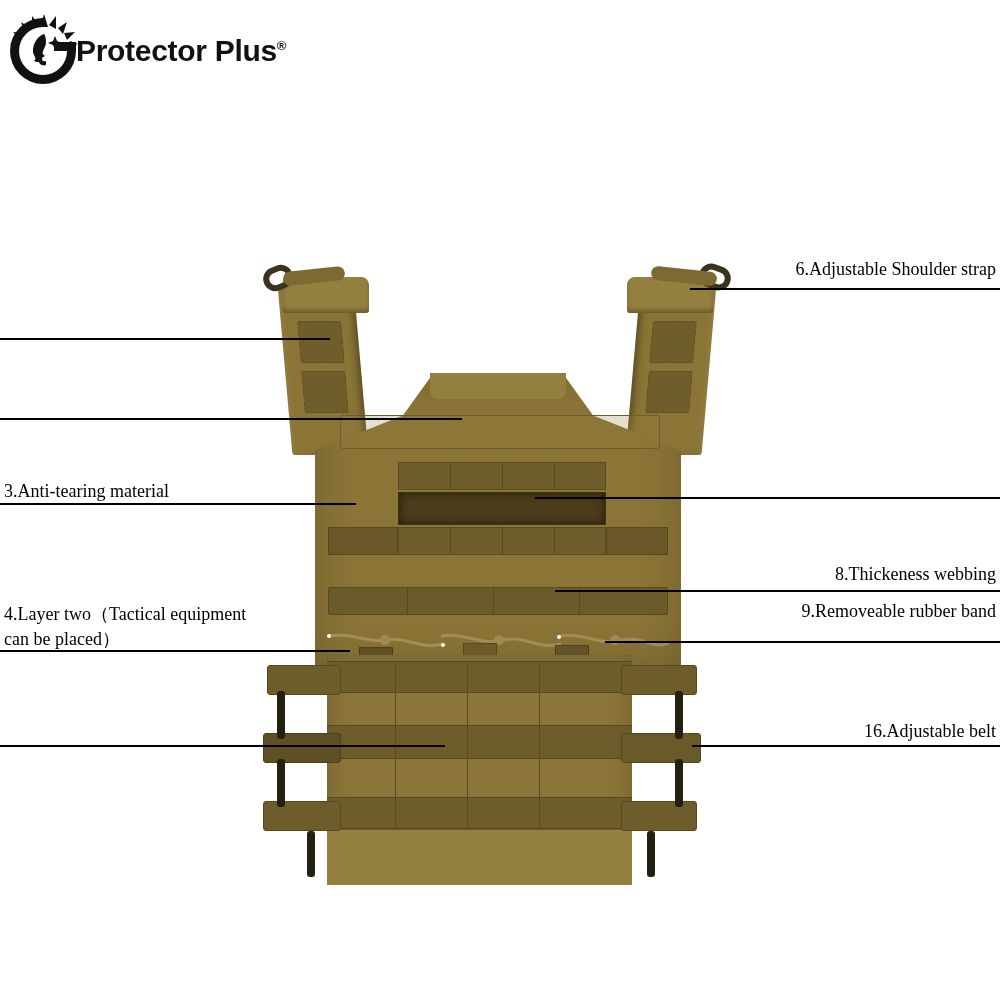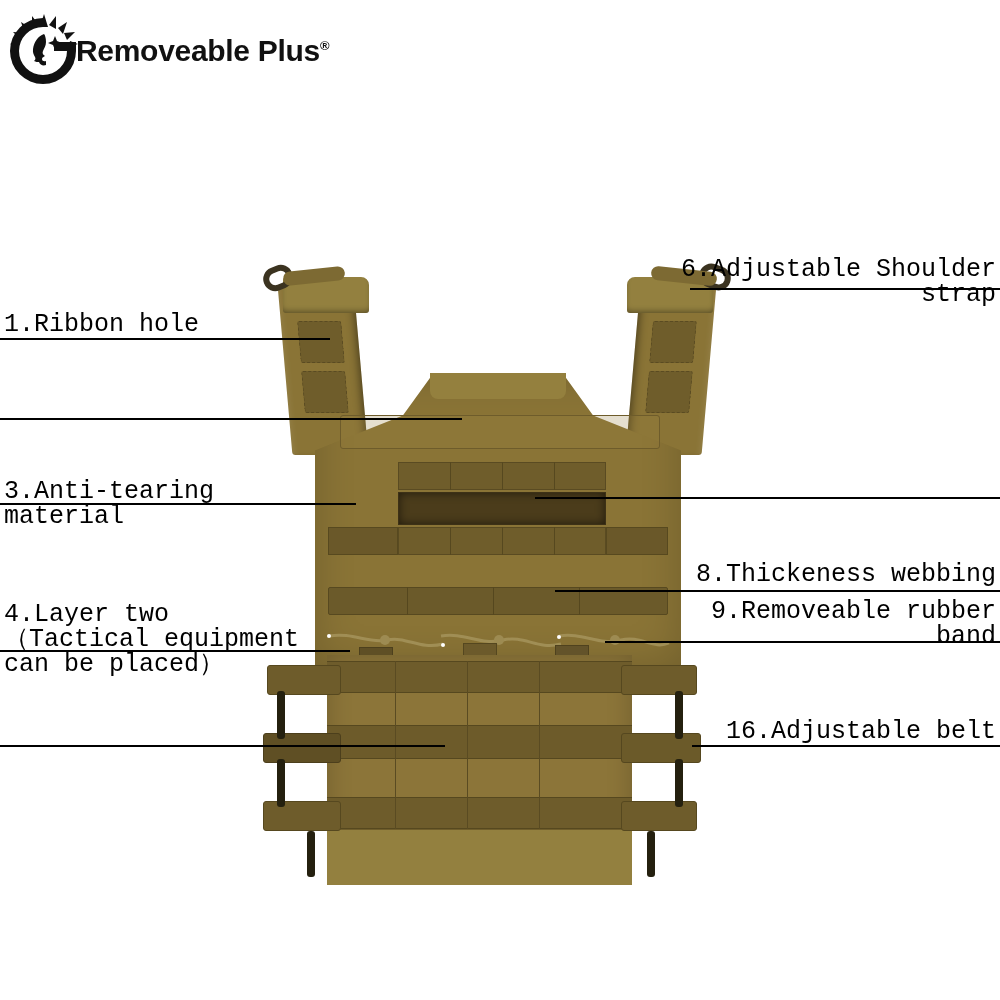--- a/index.html
+++ b/index.html
@@ -22,22 +22,22 @@
   #logo-reg{ font-size:13px; vertical-align:super; font-weight:bold; }
 
   
   #vest{ position:absolute; left:255px; top:255px; width:490px; height:620px; }
 
   .pc{ position:absolute; }
 
   
   .lead{ position:absolute; background:#000; height:2px; }
   .lbl{
-    position:absolute; font-size:25px; line-height:25px;
-    font-family:Liberation Mono, monospace; color:#000; white-space:pre-line;
+    position:absolute; font-size:18px; line-height:25px;
+    font-family:Liberation Serif, serif; color:#000; white-space:pre-line;
   }
   .lbl.right{ text-align:right; }
 </style>
 </head>
 <body>
 
 <div id="stage">
 
   <div id="logo">
     <div id="logo-mark">
@@ -59,21 +59,21 @@
 
         <g fill="#111">
           <path d="M36,20 c-6,2 -10,8 -11,15 c-0.5,4 1,6 2,8 c1,2 0,3 -1,4 c2,1 3,1 5,1
                    c1,3 4,4 7,3 l0,-4 c-2,0.5 -4,0 -4,-2 c0,-2 2,-2 3,-3 c-2,-1 -3,-3 -2,-5
                    c1,-3 3,-5 3,-9 c0,-4 -1,-7 -2,-8 z"></path>
           <polygon points="47,22 49,27 54,29 49,31 47,36 45,31 40,29 45,27"></polygon>
         </g>
       </svg>
     </div>
     <div id="logo-text">
-      <span>Removeable Plus</span><span id="logo-reg">®</span>
+      <span>Protector Plus</span><span id="logo-reg">®</span>
     </div>
   </div>
 
   <div id="vest">
 
     <div class="pc" style="left:30px;top:30px;width:76px;height:170px;background:#8a7436;
                 transform:skewX(5deg);border-radius:3px;
                 box-shadow:inset -7px 0 9px -5px rgba(0,0,0,.45), inset 6px 0 7px -5px rgba(255,255,255,.10);"></div>
     <div class="pc" style="left:28px;top:22px;width:86px;height:36px;background:#93803f;border-radius:4px 8px 3px 3px;
                 box-shadow:inset 0 -4px 6px -3px rgba(0,0,0,.45);"></div>
@@ -173,21 +173,20 @@
     <div class="pc" style="left:366px;top:478px;width:80px;height:30px;background:#6b5a29;border:1px solid #55471f;border-radius:3px;"></div>
     <div class="pc" style="left:366px;top:546px;width:76px;height:30px;background:#6e5c2b;border:1px solid #56481f;border-radius:3px;"></div>
     <div class="pc" style="left:420px;top:436px;width:8px;height:48px;background:#24200f;border-radius:3px;"></div>
     <div class="pc" style="left:420px;top:504px;width:8px;height:48px;background:#24200f;border-radius:3px;"></div>
     <div class="pc" style="left:392px;top:576px;width:8px;height:46px;background:#24200f;border-radius:3px;"></div>
 
     <div class="pc" style="left:46px;top:400px;width:28px;height:210px;background:#7a6731;z-index:-1;"></div>
     <div class="pc" style="left:376px;top:400px;width:28px;height:210px;background:#7a6731;z-index:-1;"></div>
   </div>
 
-  <div class="lbl" style="left:4px;top:312px;width:300px;">1.Ribbon hole</div>
   <div class="lead" style="left:0px;top:338px;width:330px;"></div>
 
   <div class="lead" style="left:0px;top:418px;width:462px;"></div>
 
   <div class="lbl" style="left:4px;top:479px;width:300px;">3.Anti-tearing material</div>
   <div class="lead" style="left:0px;top:503px;width:356px;"></div>
 
   <div class="lbl" style="left:4px;top:602px;width:310px;">4.Layer two（Tactical equipment
 can be placed）</div>
   <div class="lead" style="left:0px;top:650px;width:350px;"></div>

